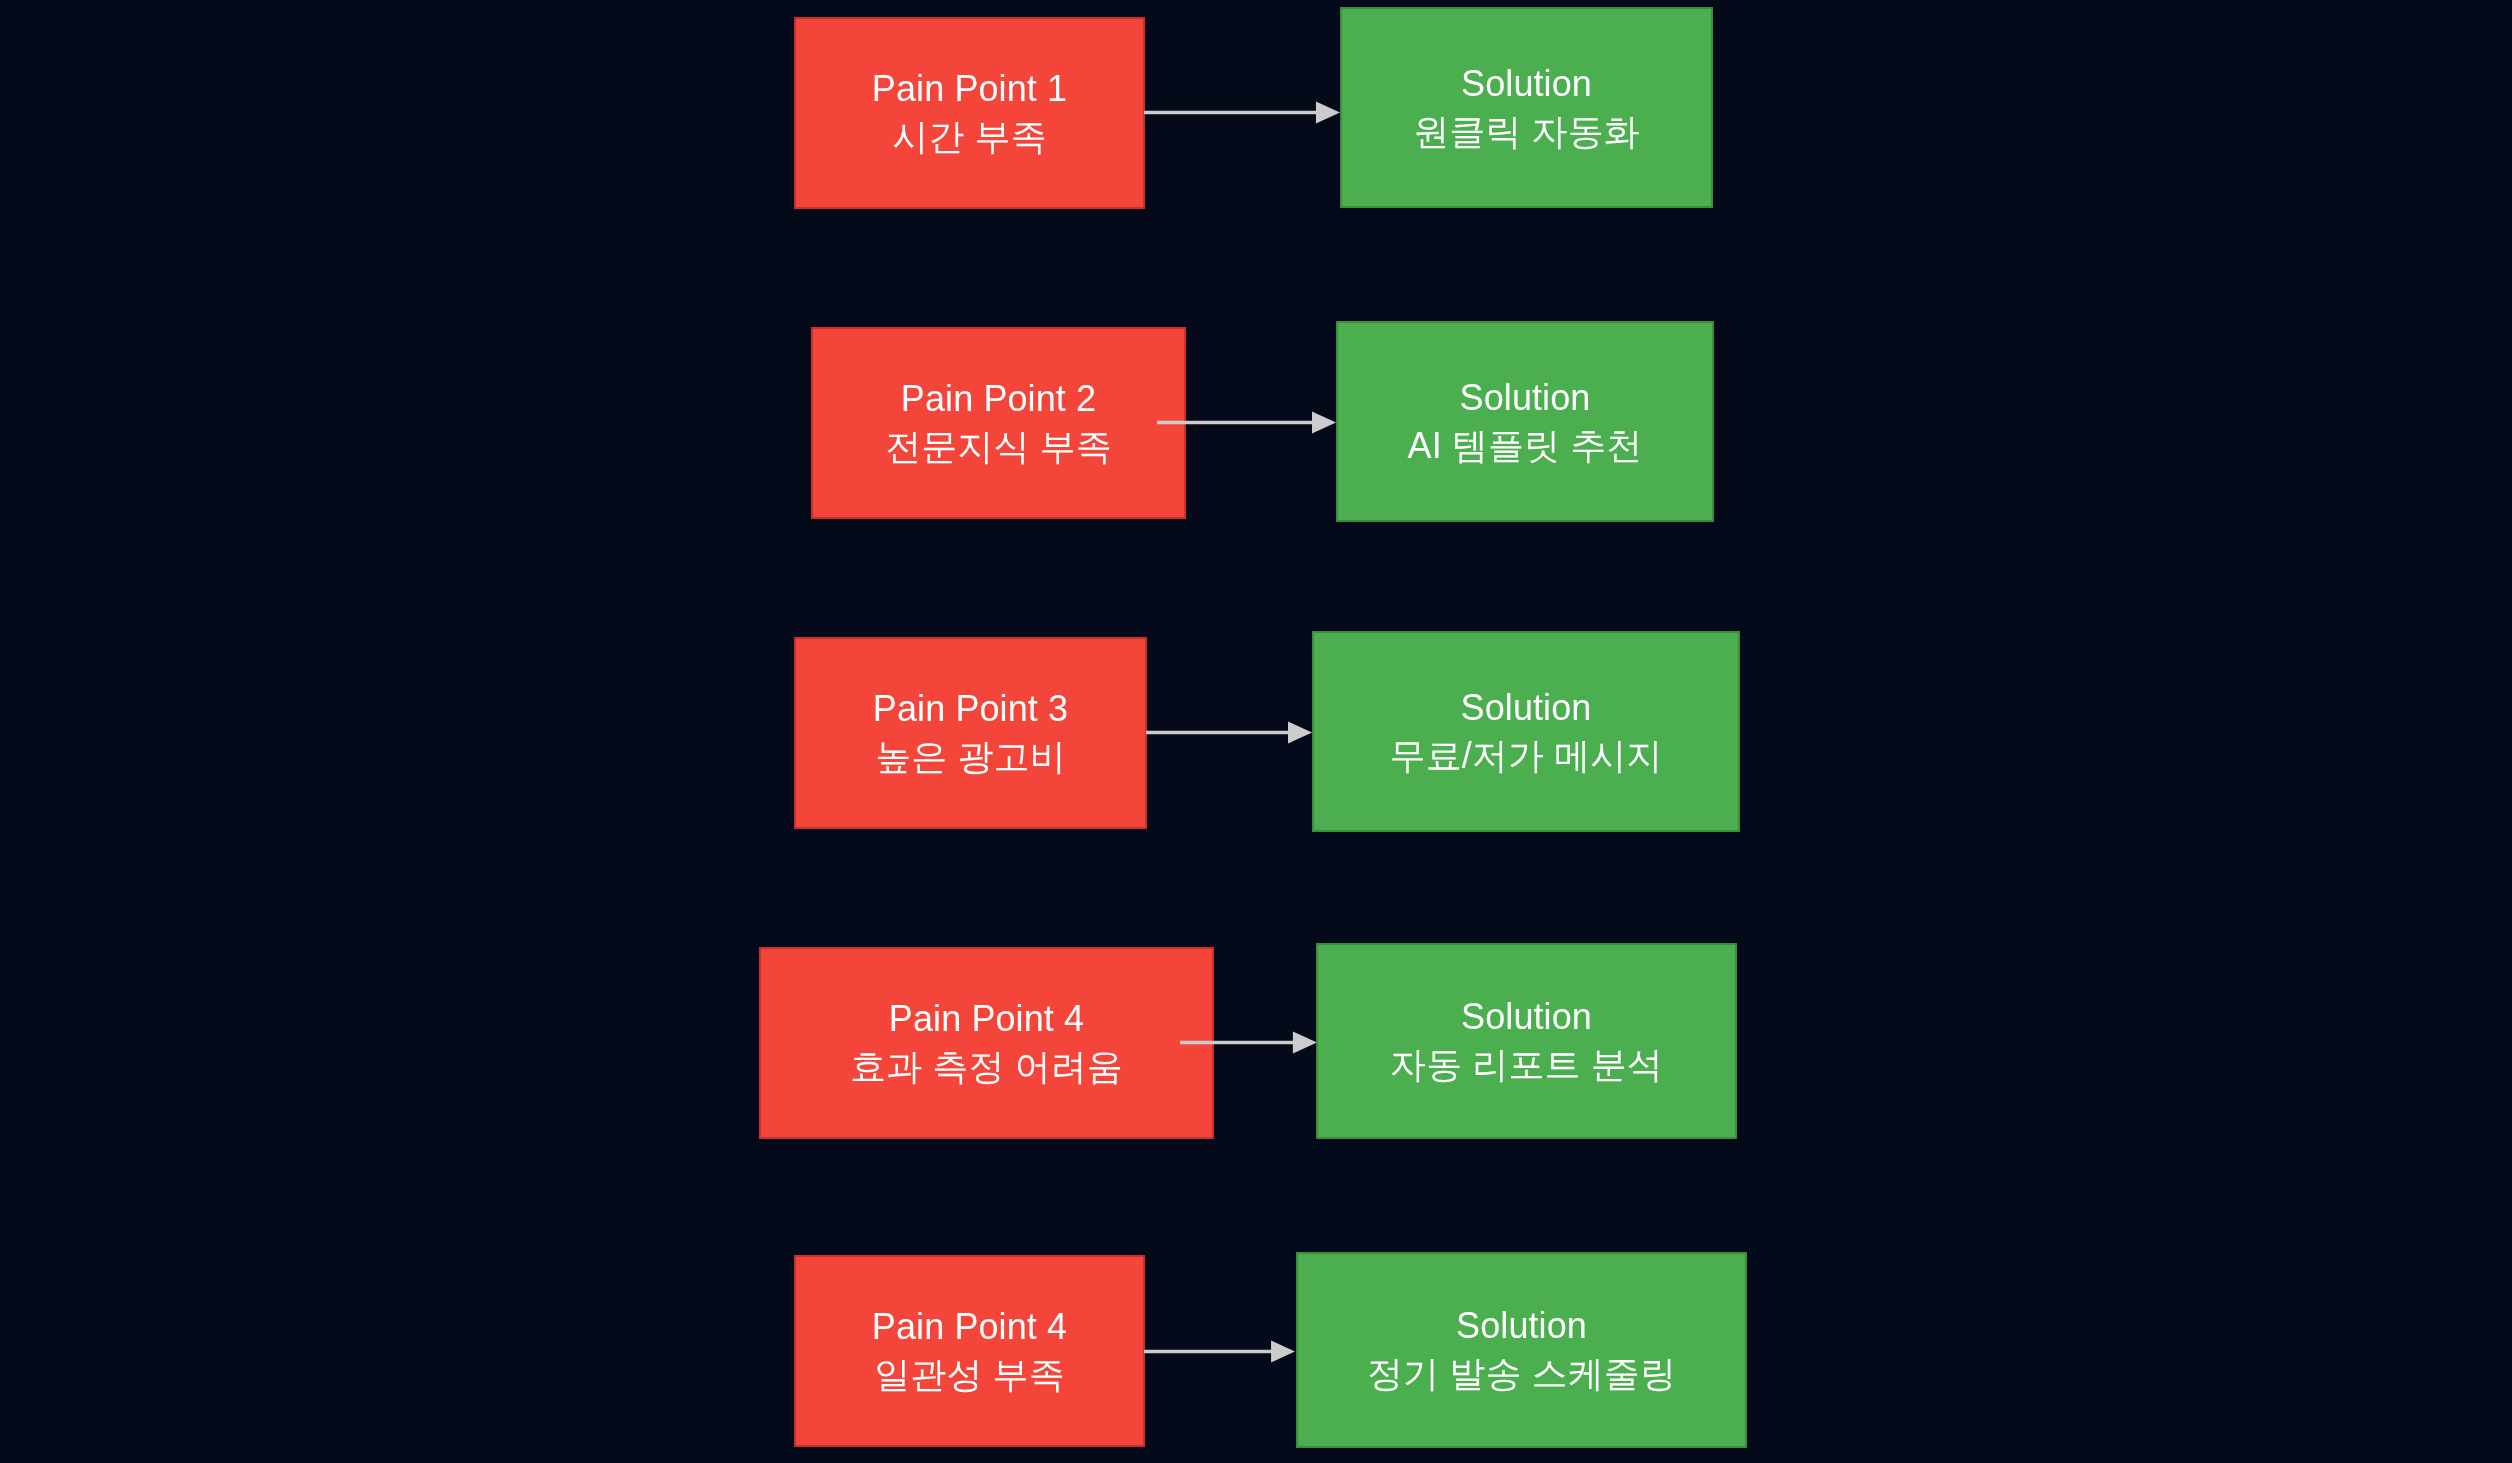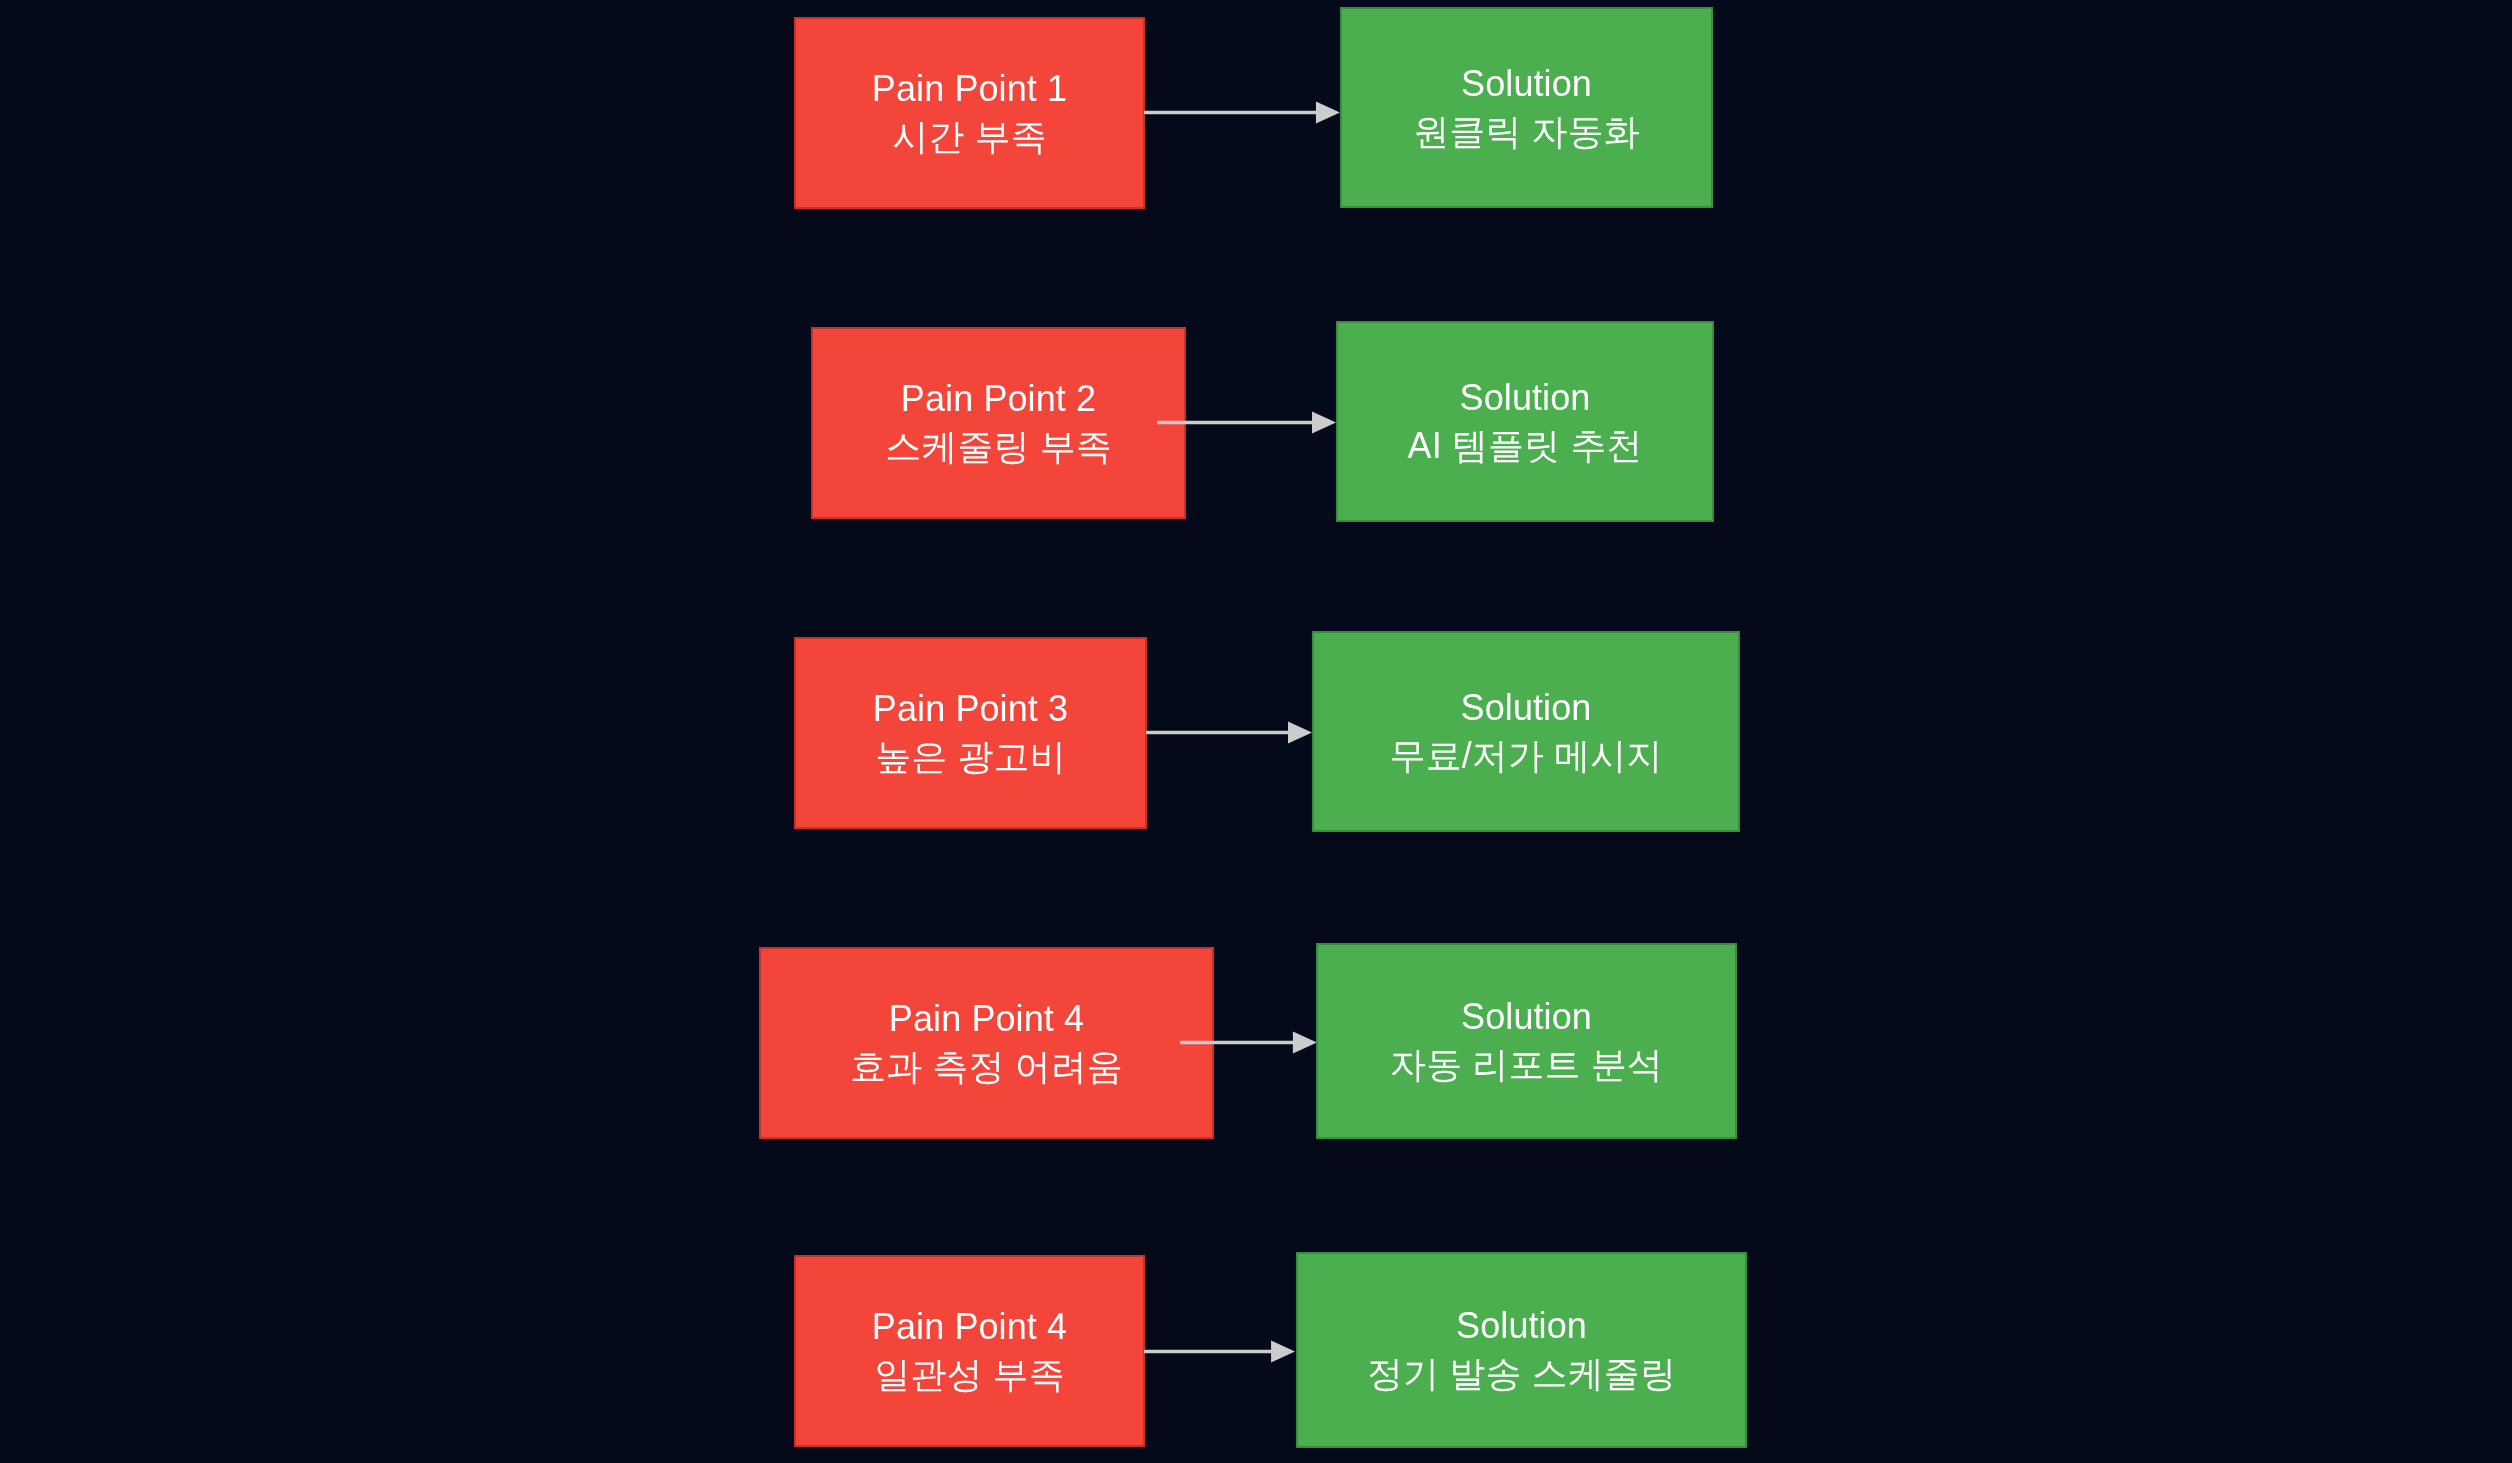--- a/index.html
+++ b/index.html
@@ -70,21 +70,21 @@
     </div>
     <div class="node solution" style="left:1340px; top:7.4px; width:373px; height:201px;">
       <span class="line1">Solution</span>
       <span class="line2">원클릭 자동화</span>
     </div>
   </div>
 
   <div class="row">
     <div class="node pain" style="left:783px; top:327px; width:375px; height:192px;margin-left:28px;">
       <span class="line1">Pain Point 2</span>
-      <span class="line2">스케줄링 부족</span>
+      <span class="line2">전문지식 부족</span>
     </div>
     <div class="connector" style="left:1157px; top:404px; width:179px;">
       <svg width="179" height="37" viewBox="0 0 194 40">
         <line x1="0" y1="20" x2="170" y2="20" stroke="#CCCCCC" stroke-width="4"></line>
         <polygon points="168,8 194,20 168,32" fill="#CCCCCC"></polygon>
       </svg>
     </div>
     <div class="node solution" style="left:1336px; top:321px; width:378px; height:201px;">
       <span class="line1">Solution</span>
       <span class="line2">AI 템플릿 추천</span>

